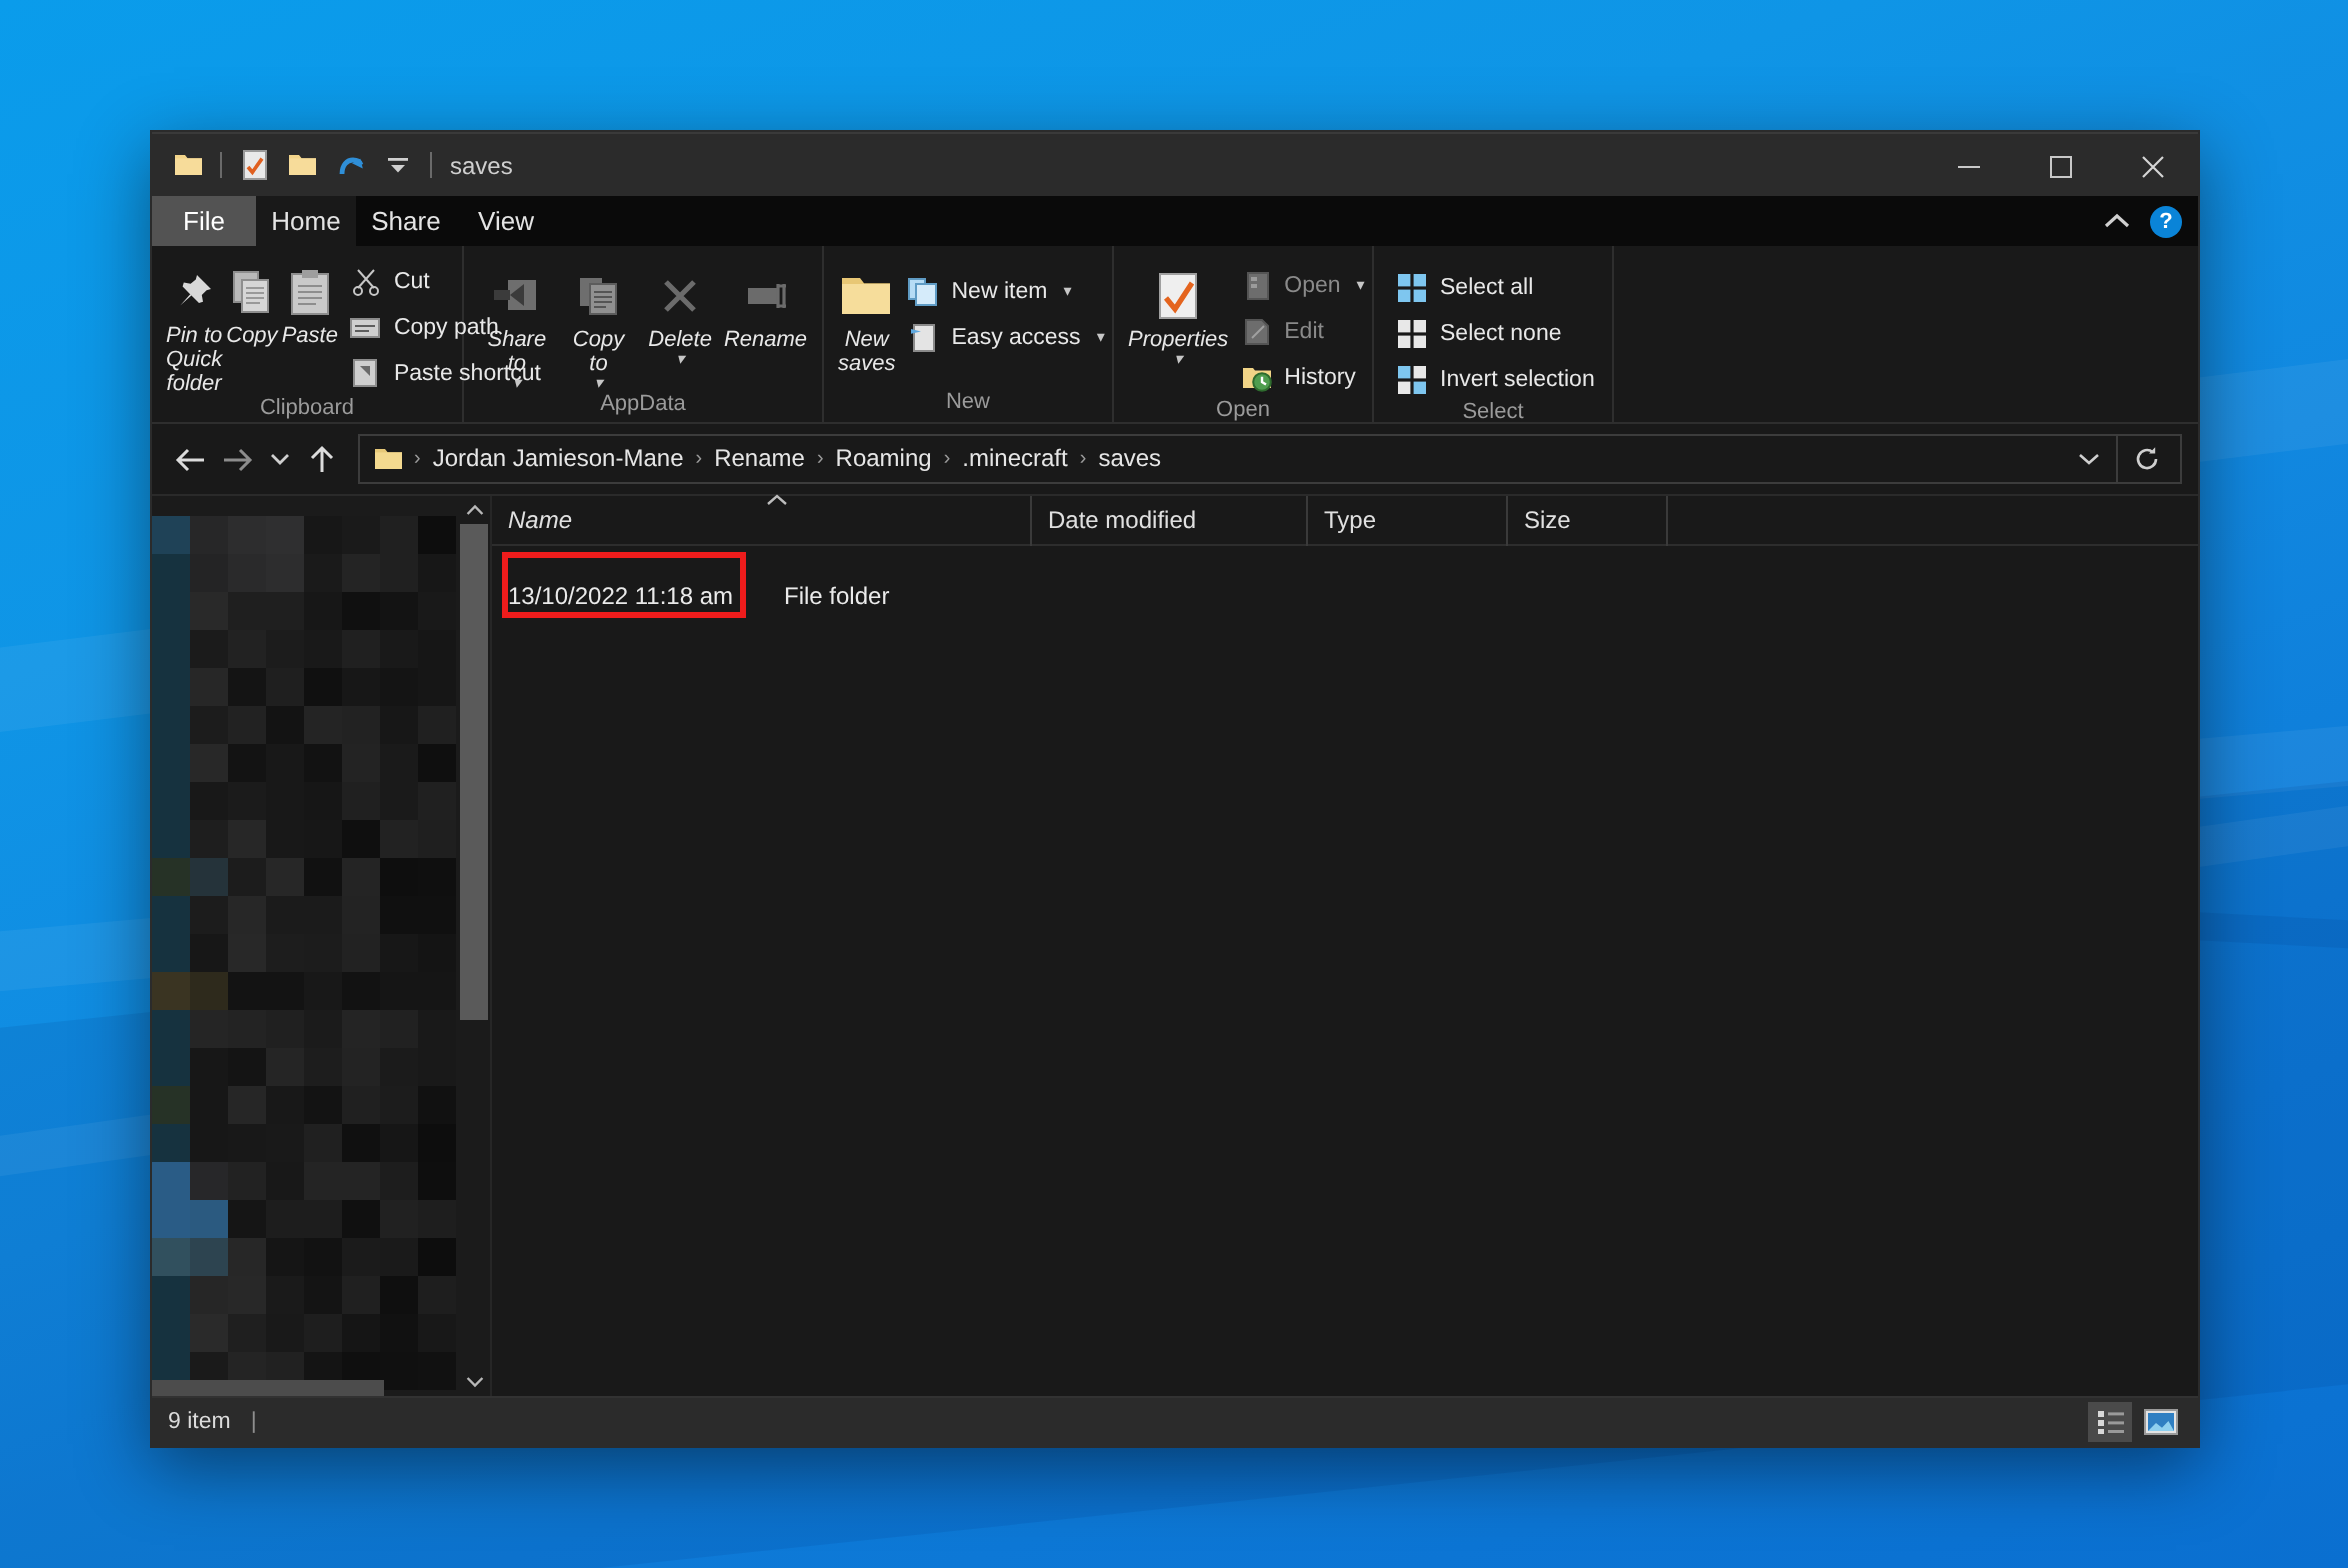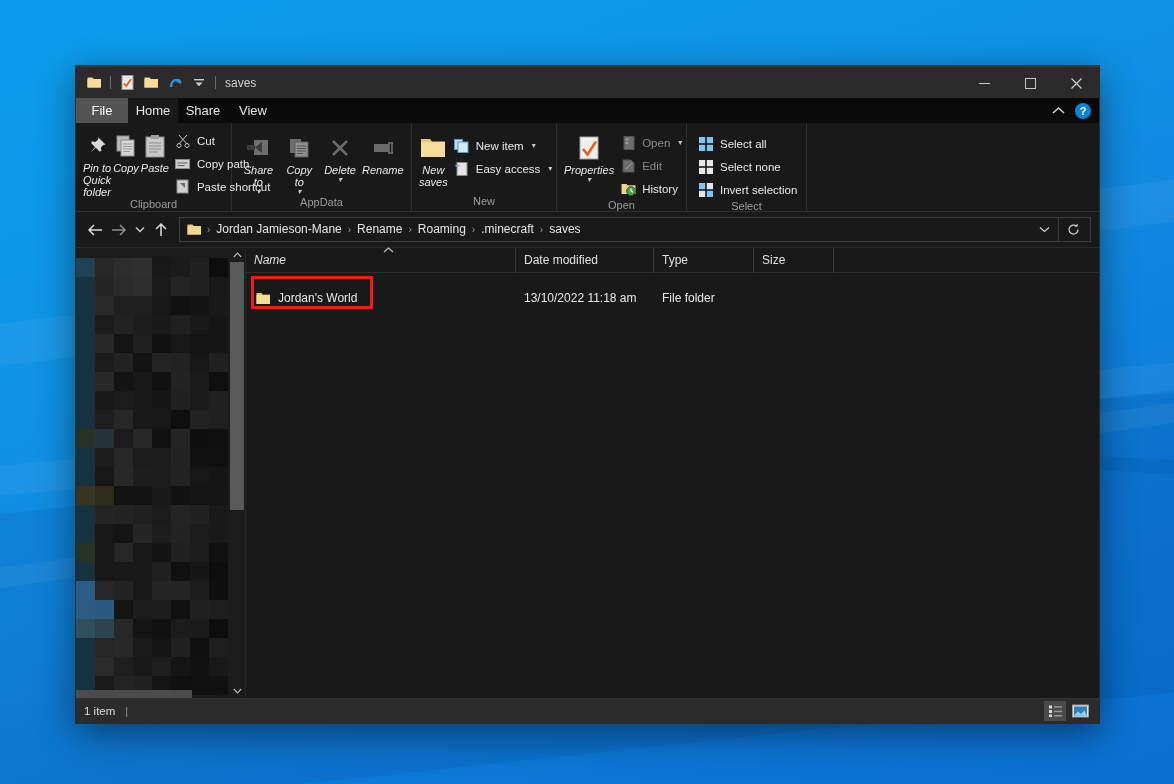--- a/index.html
+++ b/index.html
@@ -903,40 +903,31 @@
         <div class="col type">
           <span>Type</span>
         </div>
         <div class="col size">
           <span>Size</span>
         </div>
       </div>
 
       <div class="filelist">
         <div class="filerow">
-          <div class="cellname">
-            <span>
-              <svg width="15" height="13" viewBox="0 0 15 13">
-                  <path d="M0.5 1h5l1.3 1.7H14V12H0.5z" fill="#e6c878"></path>
-                  <path d="M0.5 2.9h13.5V12H0.5z" fill="#f4db96"></path>
-                </svg>
-            </span>
-            <span>Jordan's World</span>
-          </div>
           <div class="celldate">13/10/2022 11:18 am</div>
           <div class="celltype">File folder</div>
           <div class="cellsize"></div>
         </div>
         <div class="redbox"></div>
       </div>
     </div>
   </div>
 
   <div class="statusbar">
-    <span class="status-text">1 item</span>
+    <span class="status-text">9 item</span>
     <span class="status-sep">|</span>
     <div class="viewbtns">
       <div class="viewbtn active">
         <svg width="15" height="14" viewBox="0 0 15 14">
             <rect x="1" y="1.5" width="3" height="3" fill="#d8d8d8"></rect>
             <rect x="1" y="6" width="3" height="3" fill="#d8d8d8"></rect>
             <rect x="1" y="10.5" width="3" height="2.5" fill="#d8d8d8"></rect>
             <rect x="6" y="2.2" width="8" height="1.5" fill="#9a9a9a"></rect>
             <rect x="6" y="6.7" width="8" height="1.5" fill="#9a9a9a"></rect>
             <rect x="6" y="11" width="8" height="1.5" fill="#9a9a9a"></rect>

